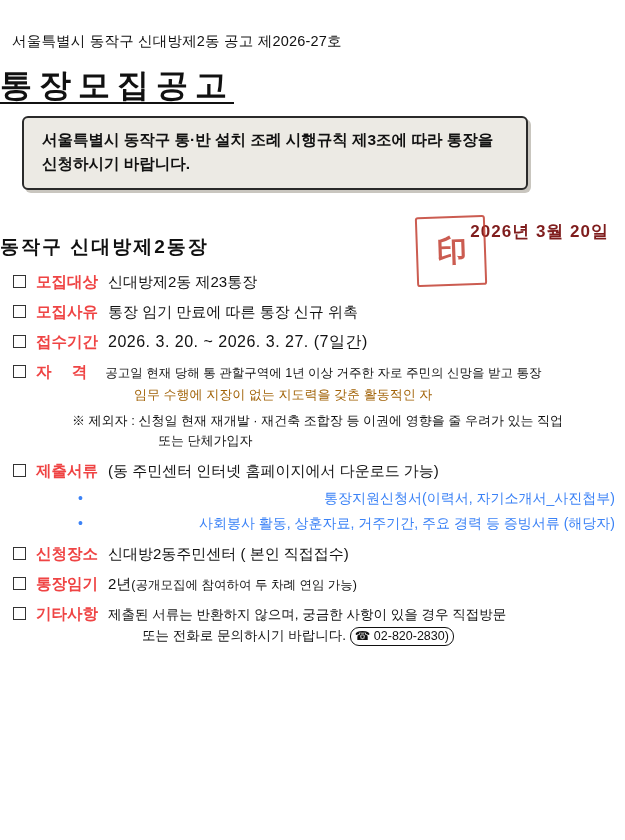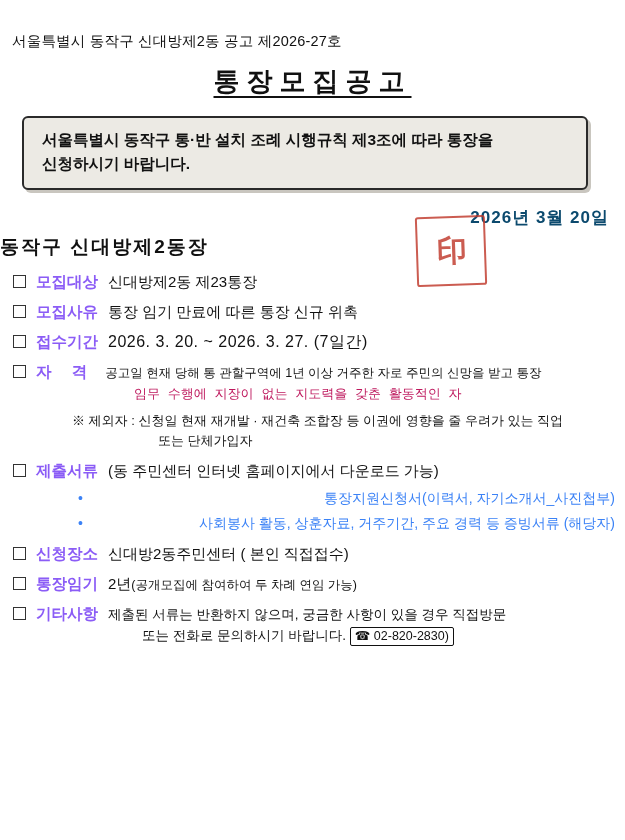--- a/index.html
+++ b/index.html
@@ -29,57 +29,56 @@
     font-size: 14.5px;
     letter-spacing: 0.2px;
     color: #111;
     white-space: nowrap;
   }
   .main-title {
     position: absolute;
     left: 0;
     right: 0;
     top: 64px;
-    text-align: center;
-    font-size: 26px;
+    font-size: 32px;
     font-weight: bold;
     letter-spacing: 7px;
     color: #111;
     text-decoration: underline;
     text-underline-offset: 6px;
     text-decoration-thickness: 2px;
   }
   .notice-box {
     position: absolute;
     left: 22px;
     top: 116px;
-    width: 566px;
+    width: 506px;
     box-sizing: border-box;
     border: 2px solid #2a2a2a;
     border-radius: 6px;
     background: #eceae4;
     padding: 10px 14px 12px 18px;
     box-shadow: 3px 3px 0 #c9c6bf;
   }
   .notice-line {
     font-size: 15.5px;
     font-weight: bold;
     line-height: 1.55;
     color: #111;
     white-space: nowrap;
   }
   .notice-line.l2 { letter-spacing: -0.1px; }
   .date-line {
     position: absolute;
     right: 16px;
-    top: 206px;
+    top: 220px;
     font-size: 17px;
     font-weight: bold;
     letter-spacing: 1px;
-    color: #0c4a6e;
+    color: #7f1d1d;
   }
   .issuer {
     position: absolute;
     left: 0;
     right: 0;
     top: 234px;
     text-align: left;
     font-size: 19px;
     font-weight: bold;
     letter-spacing: 2px;
@@ -129,38 +128,37 @@
   }
   .row {
     display: flex;
     align-items: baseline;
     flex-wrap: nowrap;
     white-space: nowrap;
   }
   .label {
     font-size: 15.5px;
     font-weight: bold;
-    color: #8b5cf6;
+    color: #ef4444;
     margin-right: 10px;
   }
   .label.spaced { letter-spacing: 8px; }
   .value {
     font-size: 15px;
     color: #111;
   }
   .value.small { font-size: 13.5px; }
   .value.tiny { font-size: 12.5px; }
   .value.bigish { font-size: 16px; letter-spacing: 0.5px; }
   .sub-note {
     font-size: 13px;
-    color: #be185d;
+    color: #a16207;
     padding-left: 40px;
     margin-top: 2px;
     line-height: 1.5;
-    font-family: Liberation Mono, monospace;
   }
   .sub-note .cont {
     display: block;
     padding-left: 58px;
   }
   .excl {
     font-size: 13px;
     color: #111;
     padding-left: 36px;
     margin-top: 6px;
@@ -199,21 +197,21 @@
   .tail {
     font-size: 13.5px;
     color: #111;
     padding-left: 106px;
     margin-top: 1px;
     line-height: 1.5;
   }
   .phone-pill {
     display: inline-block;
     border: 1.2px solid #111;
-    border-radius: 2px;
+    border-radius: 9px;
     padding: 0 4px;
     font-size: 12.5px;
     line-height: 1.35;
   }
 </style>
 </head>
 <body>
 
 <div class="page">
 

